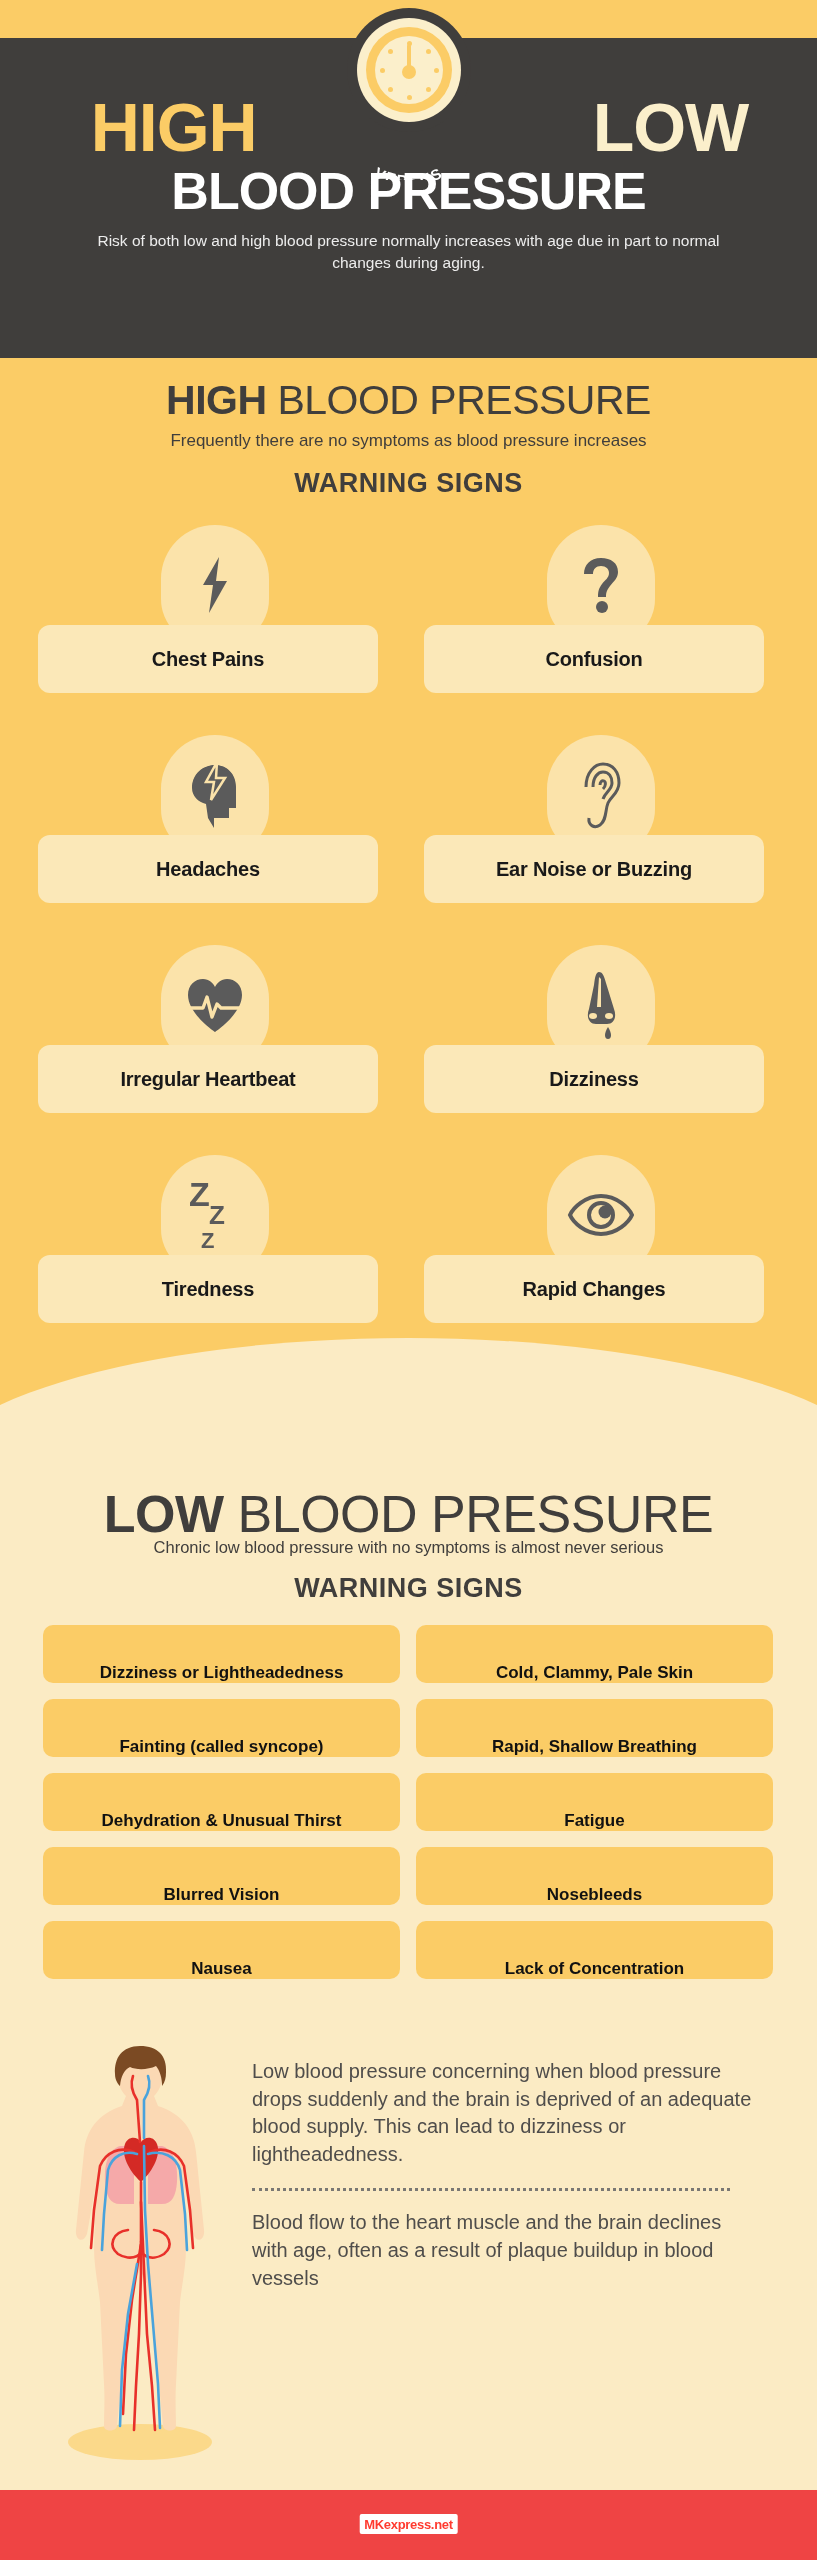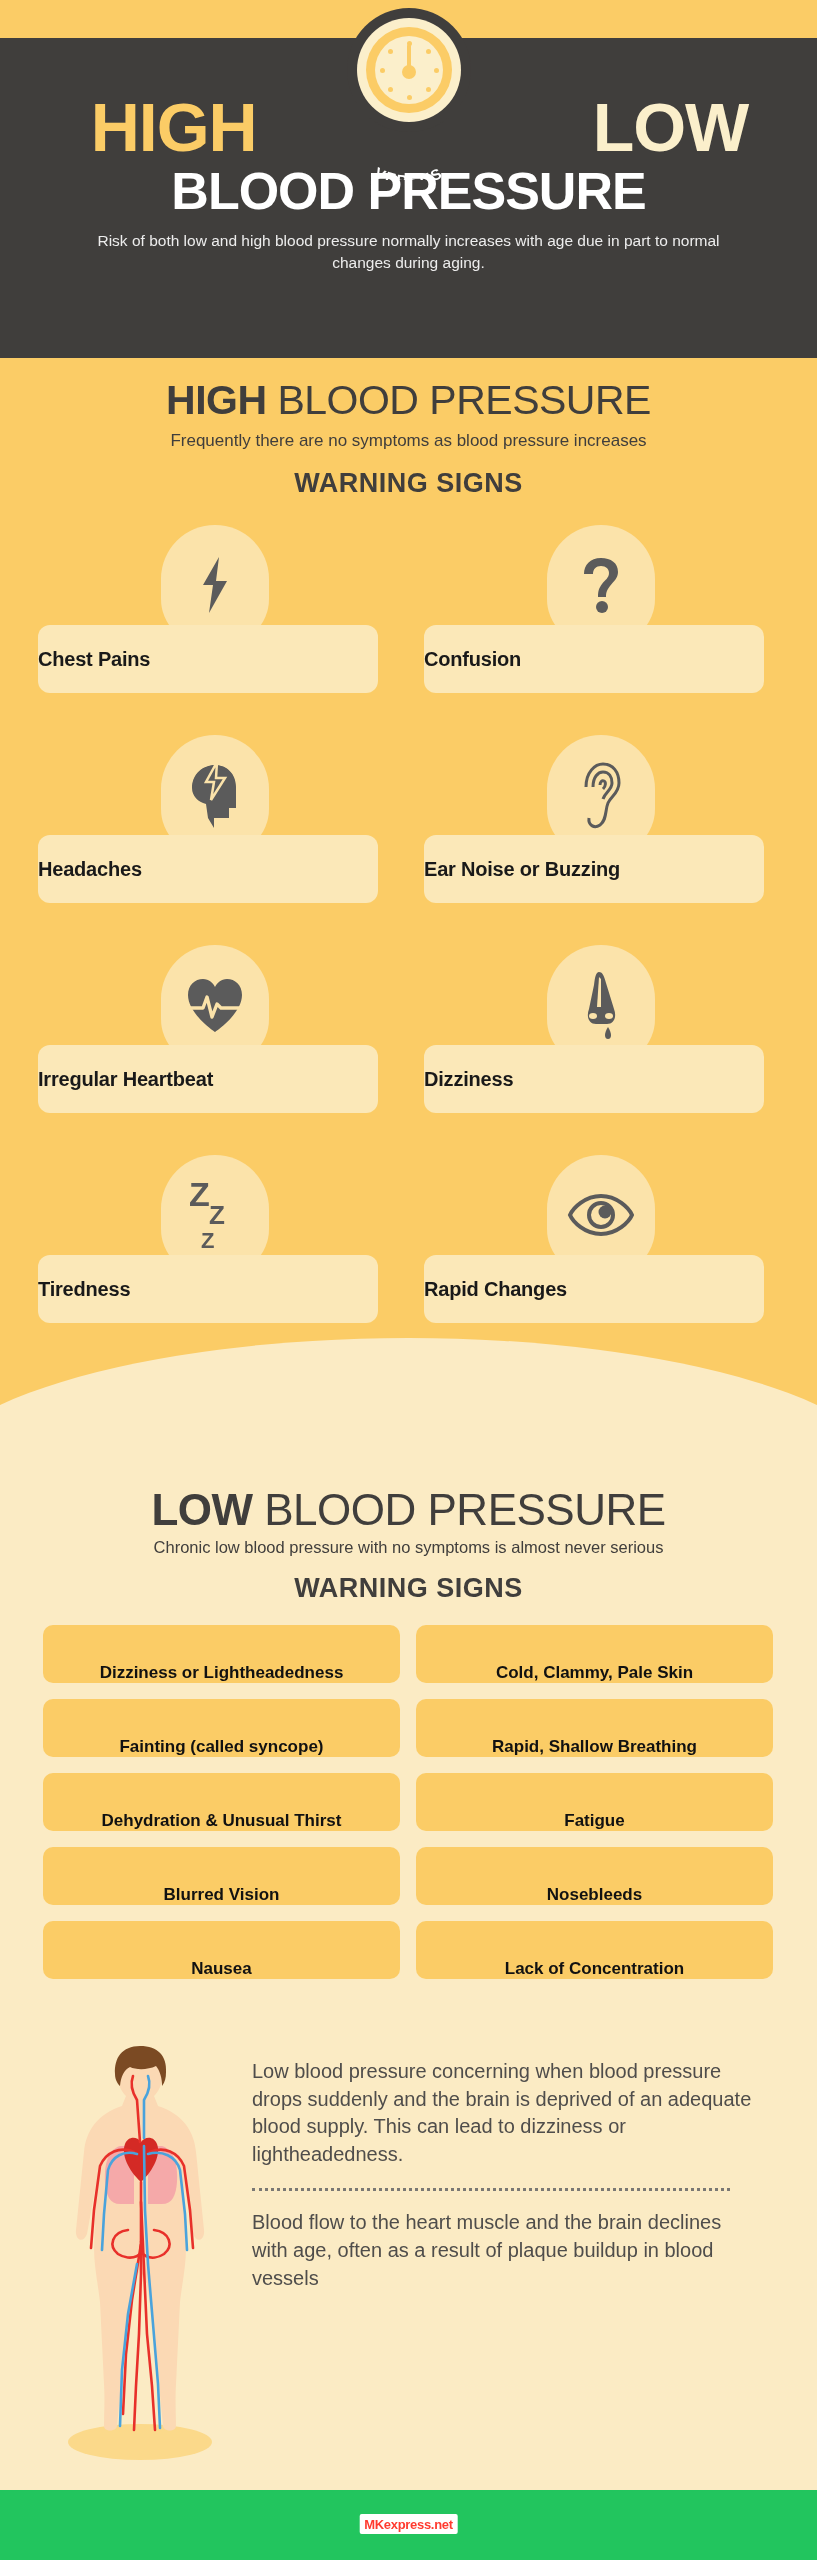--- a/index.html
+++ b/index.html
@@ -123,36 +123,36 @@
   .card{ position:relative; width:354px; height:168px; }
   .card-circle{
     position:absolute; left:50%; top:0; transform:translateX(-50%);
     width:108px; height:120px; border-radius:54px 54px 46px 46px;
     background:#FBE3AA;
     display:flex; align-items:center; justify-content:center;
   }
   .card-pill{
     position:absolute; left:0; bottom:0; width:340px; height:68px;
     background:#FBE8B8; border-radius:12px;
-    display:flex; align-items:center; justify-content:flex-start;
+    display:flex; align-items:center; justify-content:center;
   }
   .card-pill span{
     color:#191919; font-size:20px; font-weight:bold; letter-spacing:-0.2px;
   }
   .ico{ display:block; }
 
   
   .low-sec{
     position:absolute; left:0; top:1418px; width:817px; height:1072px;
     background:#FBEBC4;
   }
   .low-h1{
     position:absolute; left:0; top:70px; width:817px;
     text-align:center; color:#403E3C;
-    font-size:44px; letter-spacing:-0.5px; line-height:1;
+    font-size:52px; letter-spacing:-0.5px; line-height:1;
   }
   .low-sub{
     position:absolute; left:0; top:120px; width:817px;
     text-align:center; color:#403E3C; font-size:16.5px;
   }
   .low-warn{
     position:absolute; left:0; top:155px; width:817px;
     text-align:center; color:#403E3C;
     font-size:27px; font-weight:bold; letter-spacing:0.5px;
   }
@@ -181,21 +181,21 @@
     color:#4F4D4B; font-size:20px; line-height:1.38;
   }
   .bt-dots{
     margin:20px 0 18px 0; height:2px;
     border-bottom:3px dotted #7A7874; width:478px;
   }
 
   
   .footer{
     position:absolute; left:0; top:2490px; width:817px; height:70px;
-    background:#22c55e;
+    background:#ef4444;
   }
   .footer-badge{
     position:absolute; left:50%; top:24px; transform:translateX(-50%);
     background:#FFFFFF; padding:1px 5px; border-radius:2px;
   }
   .footer-badge span{
     color:#FF3B30; font-size:13px; font-weight:bold; letter-spacing:-0.3px;
   }
 </style>
 </head>

